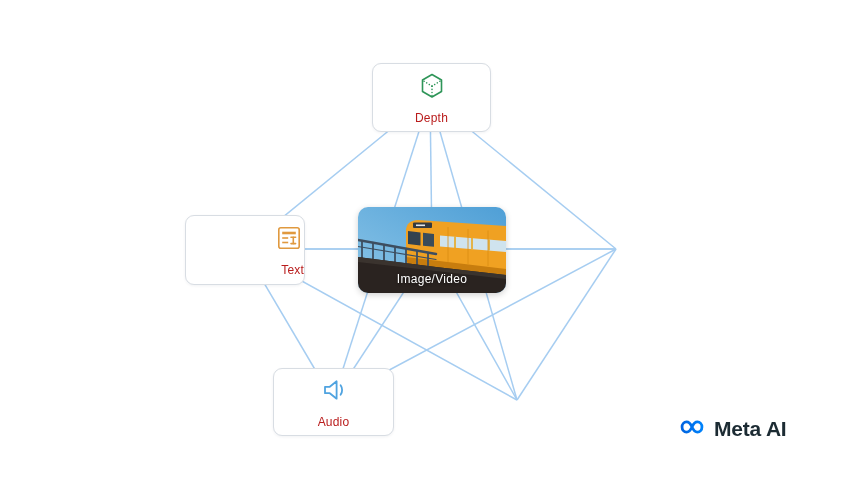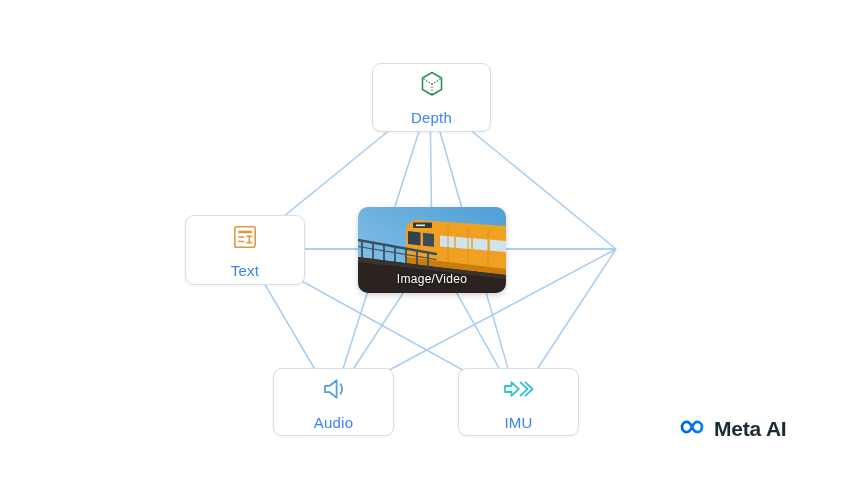--- a/index.html
+++ b/index.html
@@ -6,23 +6,23 @@
   .canvas{
     position:relative;width:860px;height:477px;background:#ffffff;overflow:hidden;
     font-family:"Liberation Sans",sans-serif;
   }
   #edges-svg{position:absolute;left:0;top:0;z-index:1;}
   .card{
     position:absolute;background:#ffffff;border:1px solid #d8dde3;border-radius:9px;
     display:flex;flex-direction:column;align-items:center;justify-content:center;gap:6px;
     box-shadow:0 1px 3px rgba(20,40,60,0.06);z-index:2;
   }
-  .card .label{font-size:15px;color:#3b82f6;letter-spacing:.2px;}
+  .card .label{font-size:12px;color:#b91c1c;letter-spacing:.2px;}
   #card-depth{left:372px;top:63px;width:117px;height:67px;}
-  #card-text{left:185px;top:215px;width:118px;height:68px;}
+  #card-text{left:185px;top:215px;width:118px;height:68px;align-items:flex-end;}
   #card-heatmap{left:555px;top:215px;width:122px;height:68px;}
   #card-audio{left:273px;top:368px;width:119px;height:66px;}
   #card-imu{left:458px;top:368px;width:119px;height:66px;}
   .center-card{
     position:absolute;left:358px;top:207px;width:148px;height:86px;border-radius:10px;
     overflow:hidden;z-index:2;box-shadow:0 2px 6px rgba(0,0,0,0.18);
   }
   .center-card svg{display:block;}
   .center-label{
     position:absolute;left:0;right:0;bottom:7px;text-align:center;color:#ffffff;
@@ -142,30 +142,20 @@
   <div class="card" id="card-audio">
     <span>
       <svg width="32" height="30" viewBox="0 0 32 30" fill="none">
         <path d="M7,11.8 L11.8,11.8 L18.6,6.3 L18.6,23.7 L11.8,18.2 L7,18.2 Z" stroke="#4fa3e0" stroke-width="1.8" stroke-linejoin="round"></path>
         <path d="M22.6,10.2 C24.6,12.8 24.6,17.2 22.6,19.8" stroke="#4fa3e0" stroke-width="1.8" stroke-linecap="round"></path>
       </svg>
     </span>
     <span class="label">Audio</span>
   </div>
 
-  <div class="card" id="card-imu">
-    <span>
-      <svg width="38" height="30" viewBox="0 0 38 30" fill="none">
-        <path d="M5,12 L11.5,12 L11.5,8.2 L18.8,15 L11.5,21.8 L11.5,18 L5,18 Z" stroke="#35c4cd" stroke-width="1.8" stroke-linejoin="round"></path>
-        <path d="M20.5,8.4 L27.5,15 L20.5,21.6" stroke="#35c4cd" stroke-width="1.8" stroke-linejoin="round" stroke-linecap="round"></path>
-        <path d="M25.5,8.4 L32.5,15 L25.5,21.6" stroke="#35c4cd" stroke-width="1.8" stroke-linejoin="round" stroke-linecap="round"></path>
-      </svg>
-    </span>
-    <span class="label">IMU</span>
-  </div>
 
   <div class="logo">
     <span>
       <svg width="32" height="22" viewBox="0 0 36 24" fill="none">
         <defs>
           <linearGradient id="metaGrad" x1="0" y1="0" x2="1" y2="0">
             <stop offset="0" stop-color="#0064e0"></stop>
             <stop offset="1" stop-color="#0082fb"></stop>
           </linearGradient>
         </defs>

